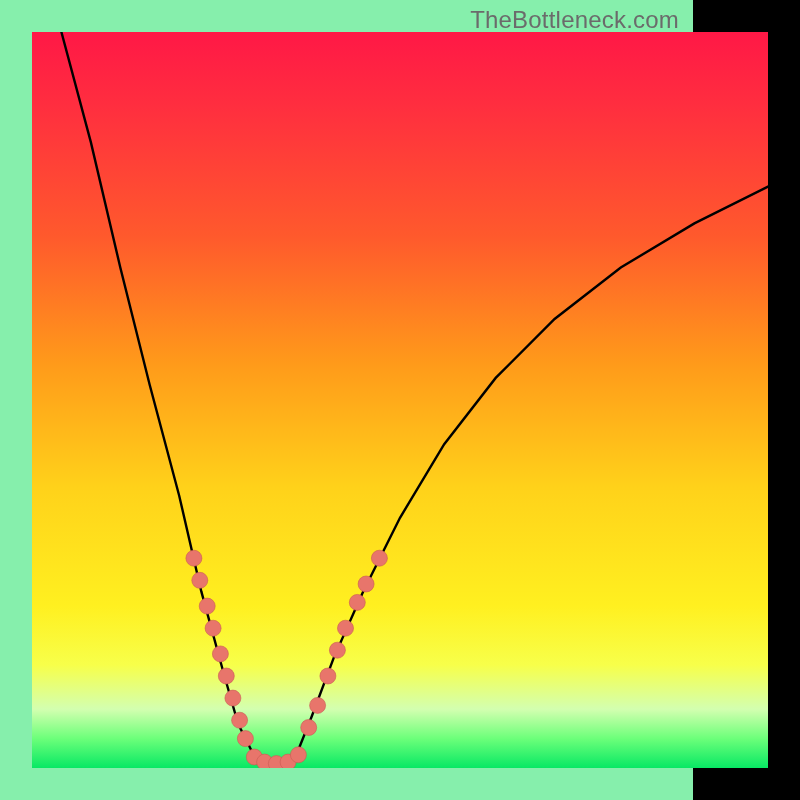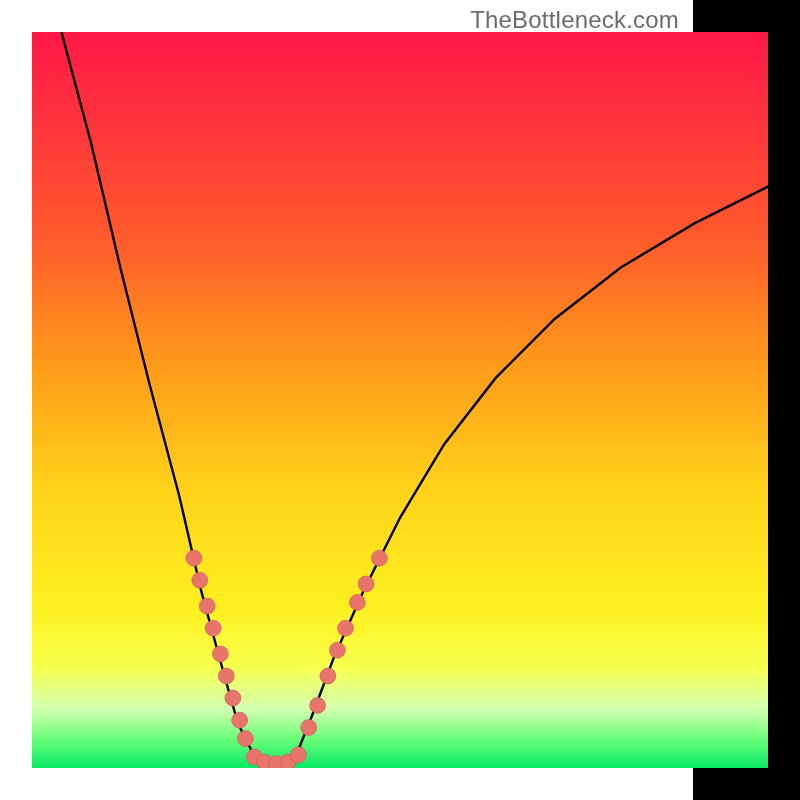--- a/index.html
+++ b/index.html
@@ -10,21 +10,21 @@
     background: #000;
     overflow: hidden;
     font-family: Arial, Helvetica, sans-serif;
   }
   .frame {
     position: absolute;
     left: 0;
     top: 0;
     width: 693px;
     height: 800px;
-    background: #ffffff;
+    background: #86efac;
     text-decoration: underline;
   }
   .plot {
     position: absolute;
     left: 32px;
     top: 32px;
     width: 736px;
     height: 736px;
     
     background: linear-gradient(to bottom,

